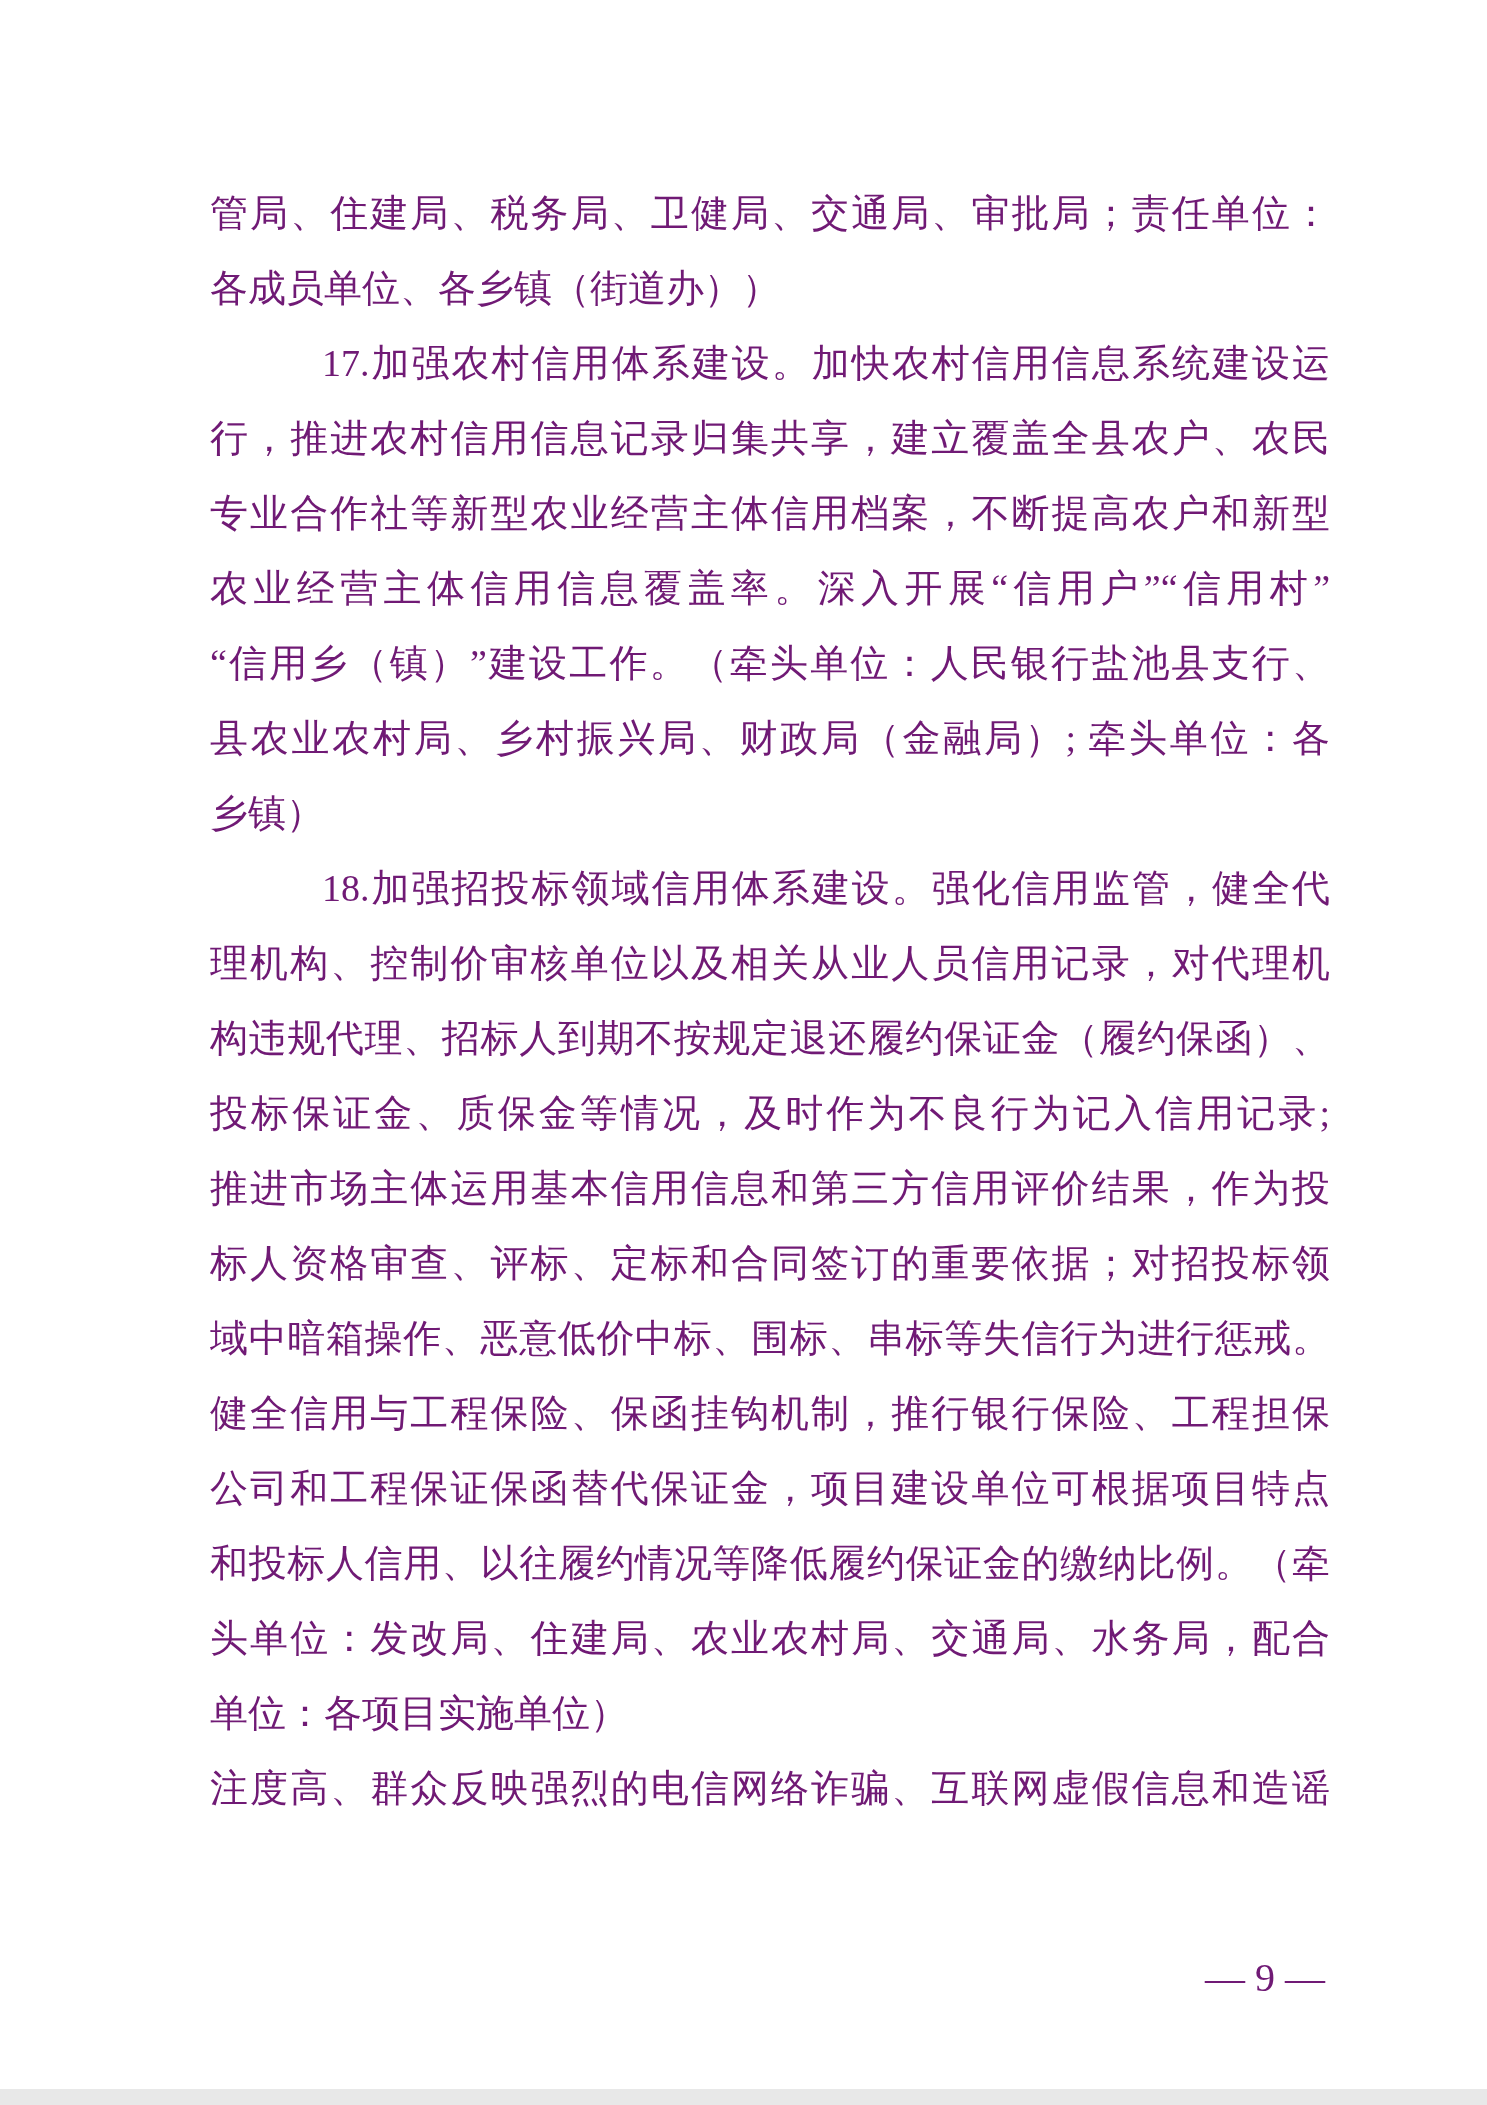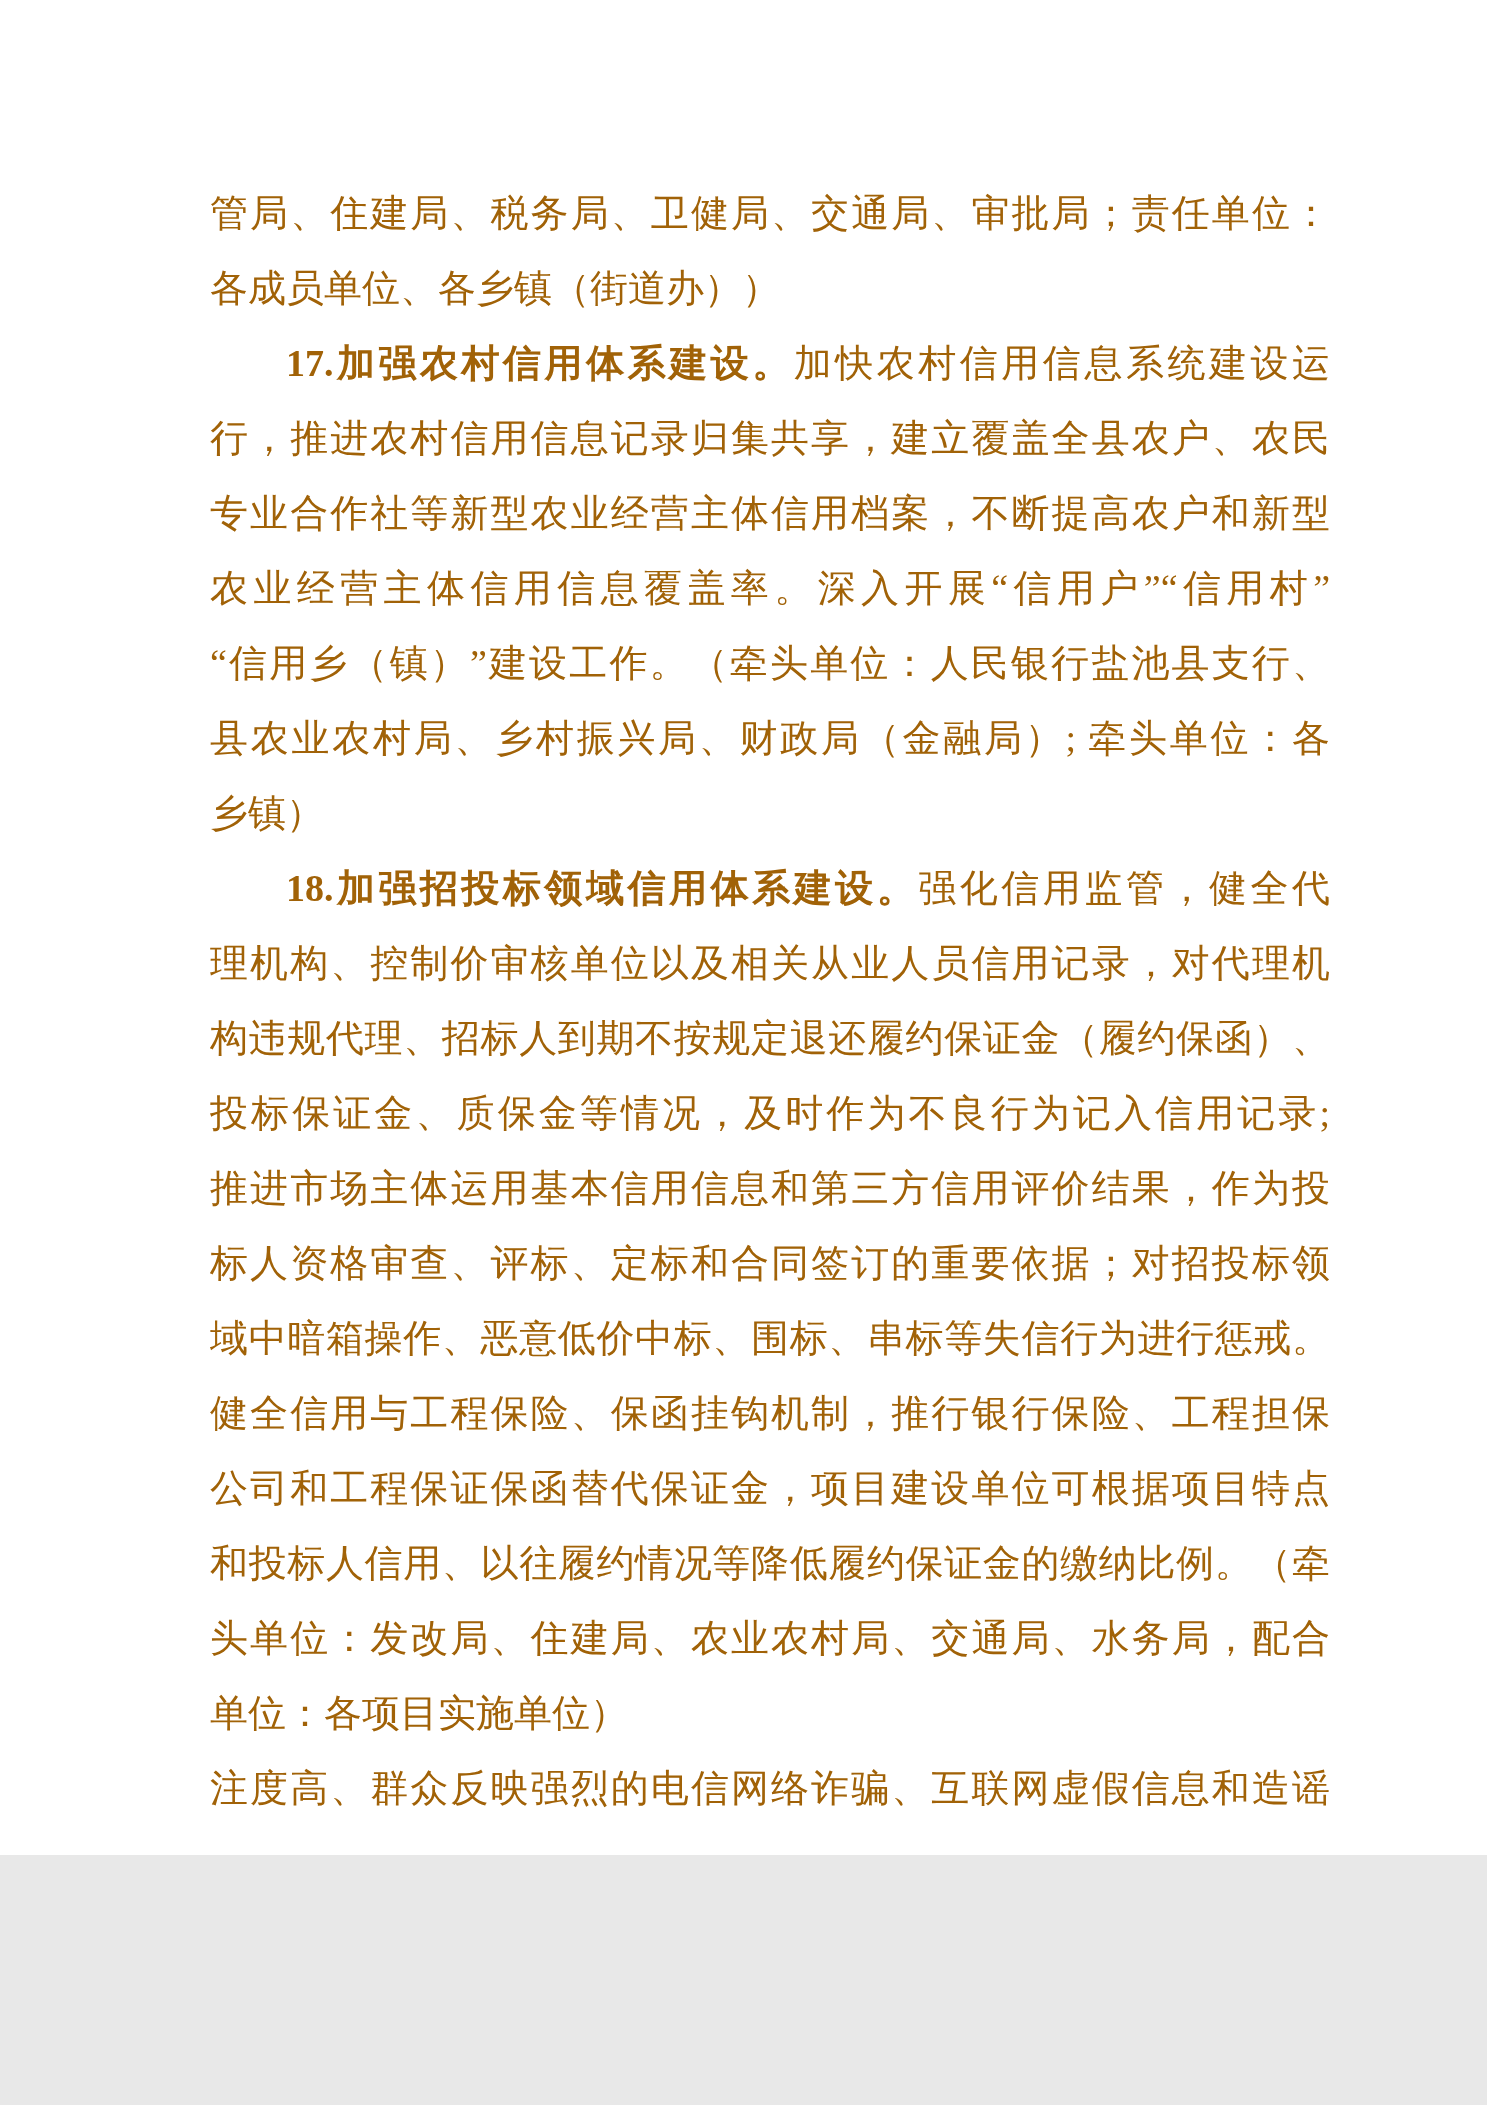--- a/index.html
+++ b/index.html
@@ -3,25 +3,25 @@
 <meta charset="utf-8">
 <style>
   html, body {
     margin: 0;
     padding: 0;
     background: #e8e8e8;
   }
   .page {
     position: relative;
     width: 1487px;
-    height: 1855px;
+    height: 2089px;
     background: #ffffff;
     overflow: hidden;
     font-family: "Liberation Serif", "DejaVu Serif", serif;
-    color: #a16207;
+    color: #701a75;
   }
   .text-body {
     position: absolute;
     left: 210px;
     top: 176px;
     width: 1120px;
   }
   .line {
     height: 75px;
     line-height: 75px;
@@ -37,21 +37,22 @@
     text-align-last: left;
     text-align: center;
   }
   .line.indent {
     padding-left: 76px;
   }
   .seg {
     font-weight: normal;
   }
   .seg.bold {
-    font-weight: bold;
+    font-weight: normal;
+    margin-left: 36px;
   }
   .page-number {
     position: absolute;
     top: 1950px;
     left: 1160px;
     width: 210px;
     height: 55px;
     line-height: 55px;
     font-size: 40px;
     text-align: center;

